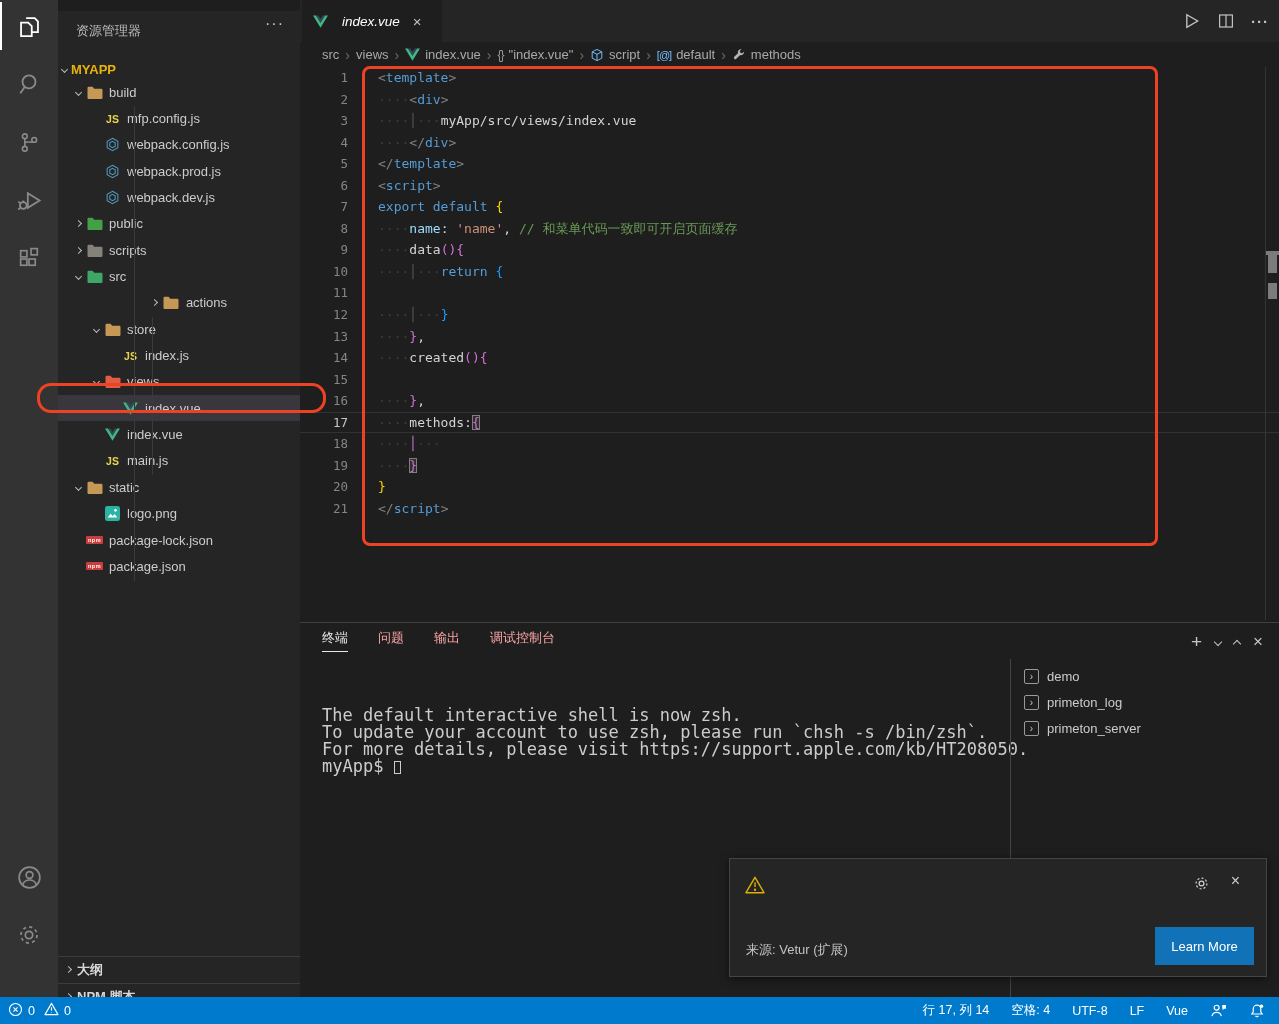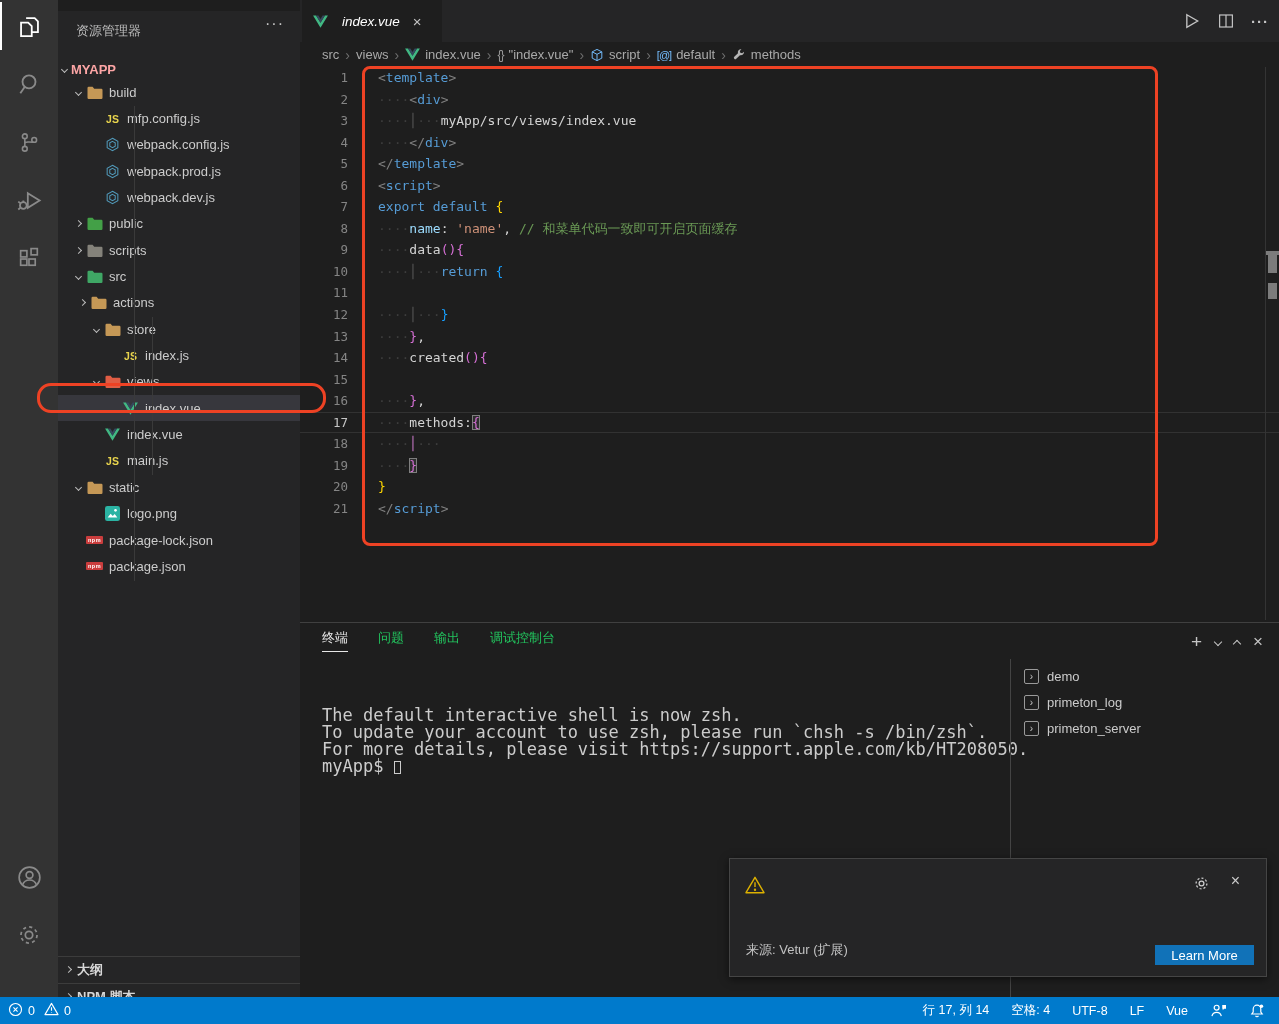--- a/index.html
+++ b/index.html
@@ -14,21 +14,21 @@
   .ab-item.active { color:#ffffff; }
   .ab-item.active::before { content:""; position:absolute; left:0; top:2px; bottom:2px; width:2px; background:#ffffff; }
   #ab-bottom { position:absolute; left:0; bottom:30px; width:58px; }
 
   
   #sidebar { left:58px; top:11px; width:242px; height:997px; background:#252526; z-index:4; color:#cccccc; }
   #sb-title-row { position:absolute; left:0; top:0; width:100%; height:36px; }
   #sb-title { position:absolute; left:18px; top:11px; font-size:13px; color:#bbbbbb; }
   #sb-more { position:absolute; right:16px; top:4px; font-size:16px; color:#c5c5c5; letter-spacing:1px; cursor:pointer; }
   #sb-section { position:absolute; left:4px; top:47px; height:22px; display:flex; align-items:center; gap:4px;
-    font-weight:bold; font-size:13px; color:#fca5a5; cursor:pointer; }
+    font-weight:bold; font-size:13px; color:#eab308; cursor:pointer; }
   #tree { position:absolute; left:0; top:68px; width:100%; }
   .trow { position:relative; height:26.35px; display:flex; align-items:center; font-size:13px; color:#cccccc; cursor:pointer; white-space:nowrap; }
   .trow.sel { background:#37373d; }
   .chev-slot { width:16px; display:flex; align-items:center; justify-content:center; flex:none; }
   .ficon { width:17px; height:15px; display:flex; align-items:center; justify-content:center; margin-right:6px; flex:none; }
   .chev { width:5px; height:5px; border-right:1.4px solid #bbbbbb; border-bottom:1.4px solid #bbbbbb; display:inline-block; }
   .chev.right { transform:rotate(-45deg); }
   .chev.down  { transform:rotate(45deg); }
   .js-badge { color:#e8d44d; font-weight:bold; font-size:10.5px; }
   .npm-badge { background:#ca3d3d; color:#fff; font-size:5.5px; font-weight:bold; padding:1px 2px; border-radius:1px; letter-spacing:.5px; }
@@ -68,21 +68,21 @@
   .mm-mark { background:#7c7c7c; }
 
   
   .annot { border:3px solid #ee4224; pointer-events:none; z-index:30; }
   #annot-editor { left:362px; top:66px; width:796px; height:480px; border-radius:8px; }
   #annot-sidebar { left:37px; top:383px; width:289px; height:30px; border-radius:14px; }
 
   
   #panel { left:300px; top:622px; width:979px; height:375px; background:#1e1e1e; border-top:1px solid #404040; }
   #panel-tabs { position:absolute; left:22px; top:0; height:34px; display:flex; align-items:center; gap:30px; }
-  .ptab { font-size:13px; color:#22c55e; padding-bottom:4px; cursor:pointer; }
+  .ptab { font-size:13px; color:#fca5a5; padding-bottom:4px; cursor:pointer; }
   .ptab.active { color:#e7e7e7; border-bottom:1px solid #e7e7e7; }
   #panel-actions { position:absolute; right:16px; top:8px; display:flex; align-items:center; gap:13px; color:#c5c5c5; }
   .pa { cursor:pointer; display:flex; align-items:center; font-size:17px; }
   .pchev { width:6px; height:6px; border-right:1.4px solid #c5c5c5; border-bottom:1.4px solid #c5c5c5; display:inline-block; }
   .pchev.down { transform:rotate(45deg); }
   .pchev.up { transform:rotate(-135deg); margin-top:4px; }
   #term-out { position:absolute; left:22px; top:84px; font-family:"DejaVu Sans Mono",monospace;
     font-size:17px; line-height:17px; color:#cccccc; white-space:pre; }
   #term-cursor { display:inline-block; width:7px; height:13px; border:1px solid #cccccc; vertical-align:-2px; }
   #panel-sep { position:absolute; left:710px; top:36px; width:1px; height:339px; background:#444444; }
@@ -92,21 +92,21 @@
     font-size:10px; display:flex; align-items:center; justify-content:center; }
 
   
   #notif { left:729px; top:858px; width:538px; height:119px; background:#252526; border:1px solid #454545;
     box-shadow:0 2px 8px rgba(0,0,0,.55); z-index:40; color:#cccccc; }
   #notif-warn { position:absolute; left:15px; top:17px; }
   #notif-msg { position:absolute; left:44px; top:10px; width:400px; font-size:14px; line-height:26px; }
   #notif-gear { position:absolute; right:56px; top:16px; color:#cccccc; cursor:pointer; }
   #notif-close { position:absolute; right:26px; top:13px; color:#cccccc; font-size:16px; cursor:pointer; }
   #notif-src { position:absolute; left:16px; bottom:17px; font-size:13px; color:#c2c2c2; }
-  #notif-btn { position:absolute; right:12px; bottom:11px; width:99px; height:20px; background:#1172b8; color:#ffffff;
+  #notif-btn { position:absolute; right:12px; bottom:11px; width:99px; height:38px; background:#1172b8; color:#ffffff;
     font-size:13px; border:none; display:flex; align-items:center; justify-content:center; cursor:pointer; }
 
   
   #statusbar { left:0; top:997px; width:1279px; height:27px; background:#007acc; color:#ffffff;
     display:flex; align-items:center; justify-content:space-between; padding:0 14px 0 8px; font-size:12.5px; z-index:6; }
   #sb-left, #sb-right { display:flex; align-items:center; gap:6px; }
   #sb-right { gap:22px; }
   .sb-item { display:flex; align-items:center; gap:5px; cursor:pointer; }
 </style>
 </head>
@@ -251,21 +251,21 @@
         <span class="chev-slot">
           <span class="chev down"></span>
         </span>
         <span class="ficon">
           <svg width="16" height="13" viewBox="0 0 16 13">
             <path d="M.5 2A1.2 1.2 0 0 1 1.7.8h3.9l1.6 1.9h7.1a1.2 1.2 0 0 1 1.2 1.2v7.9a1.2 1.2 0 0 1-1.2 1.2H1.7A1.2 1.2 0 0 1 .5 11.8z" fill="#3fa765"></path>
           </svg>
         </span>
         <span>src</span>
       </div>
-      <div class="trow" style="padding-left: 16px;">
+      <div class="trow" style="padding-left: 16px; justify-content: center;">
         <span class="chev-slot">
           <span class="chev right"></span>
         </span>
         <span class="ficon">
           <svg width="16" height="13" viewBox="0 0 16 13">
             <path d="M.5 2A1.2 1.2 0 0 1 1.7.8h3.9l1.6 1.9h7.1a1.2 1.2 0 0 1 1.2 1.2v7.9a1.2 1.2 0 0 1-1.2 1.2H1.7A1.2 1.2 0 0 1 .5 11.8z" fill="#c59856"></path>
           </svg>
         </span>
         <span>actions</span>
       </div>

